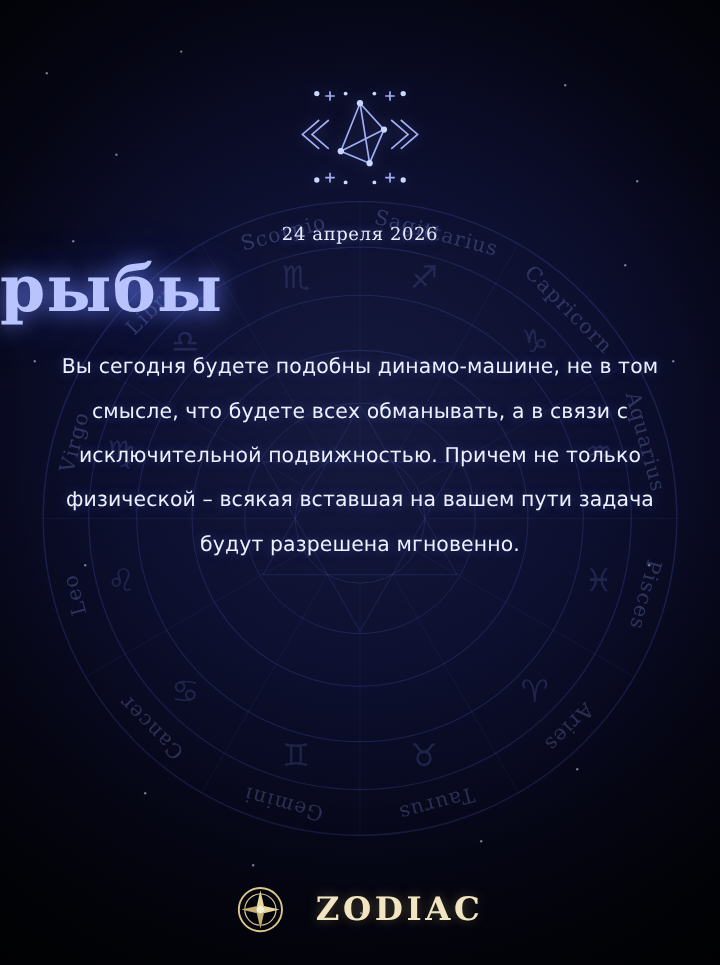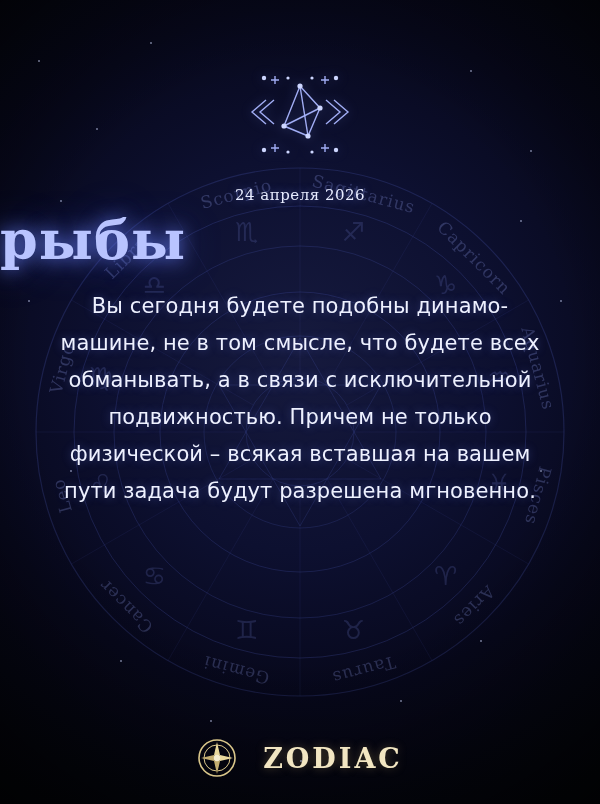--- a/index.html
+++ b/index.html
@@ -99,21 +99,21 @@
     text-shadow: 0 0 18px rgba(110,135,255,0.75), 0 0 40px rgba(80,100,240,0.45);
   }
   #forecast {
     position: absolute;
     left: 50px;
     right: 50px;
     top: 288px;
     text-align: center;
     color: #eef1ff;
     font-family: "DejaVu Sans", sans-serif;
-    font-size: 21px;
+    font-size: 17px;
     line-height: 37px;
     letter-spacing: 0.1px;
     text-shadow: 0 0 10px rgba(90,110,220,0.45);
   }
 
   
   #footer {
     position: absolute;
     left: 0;
     right: 0;

